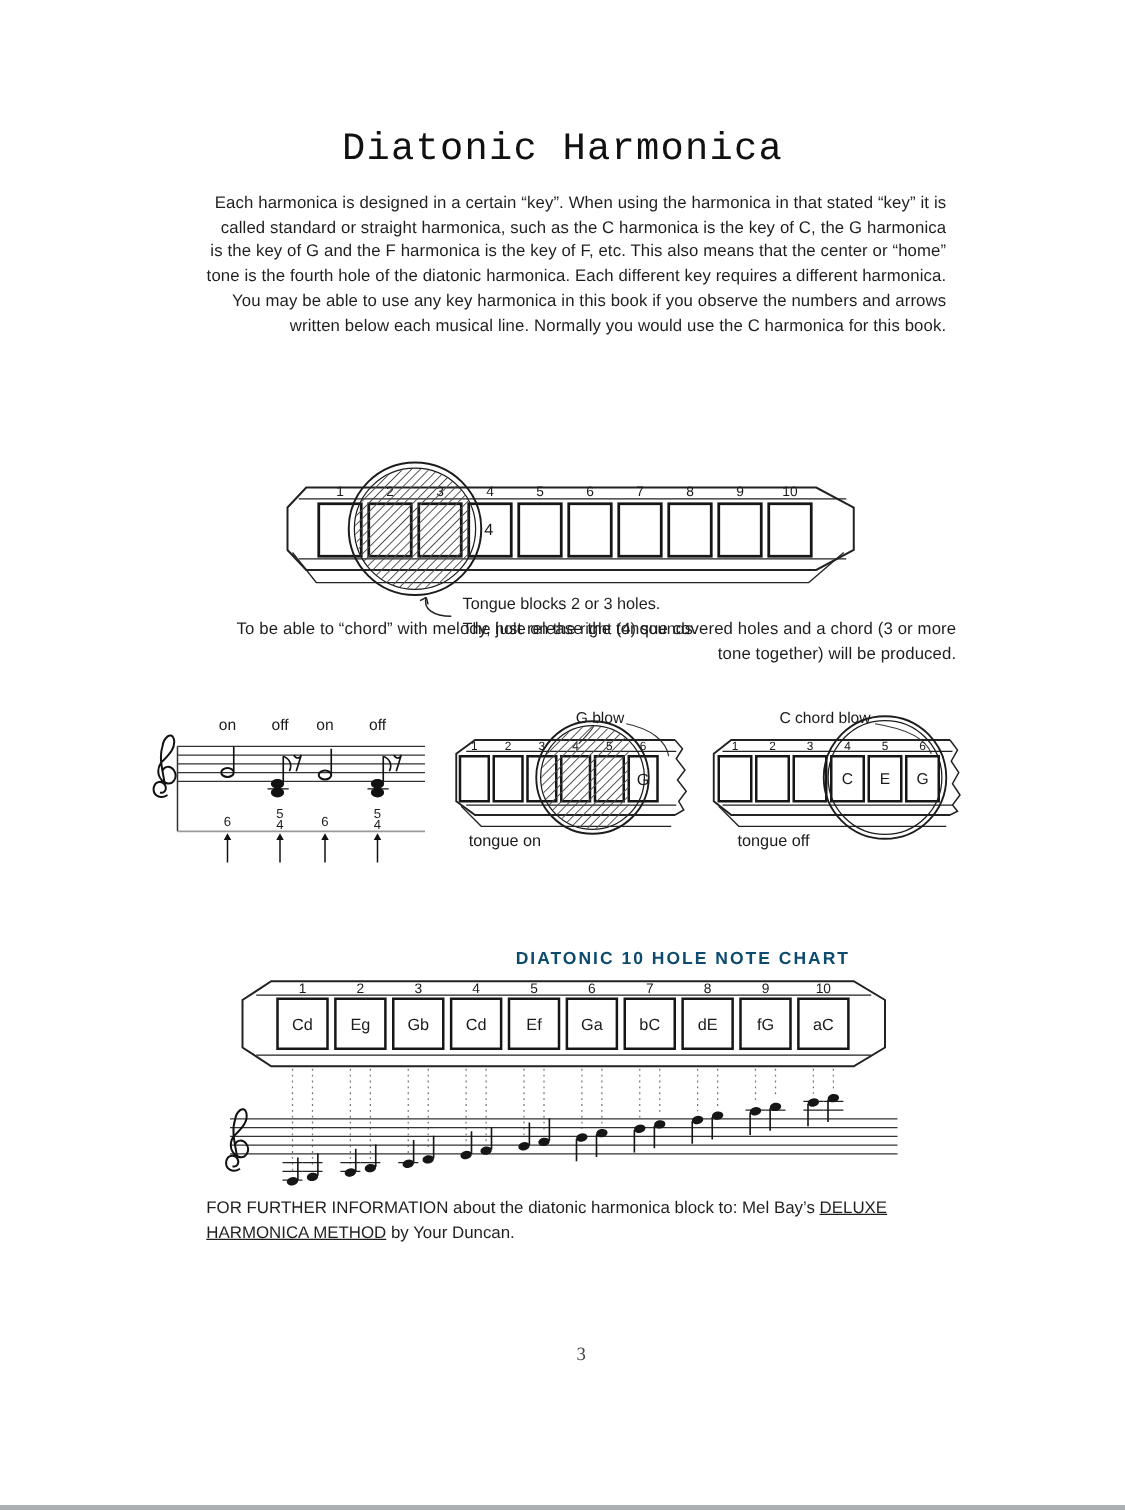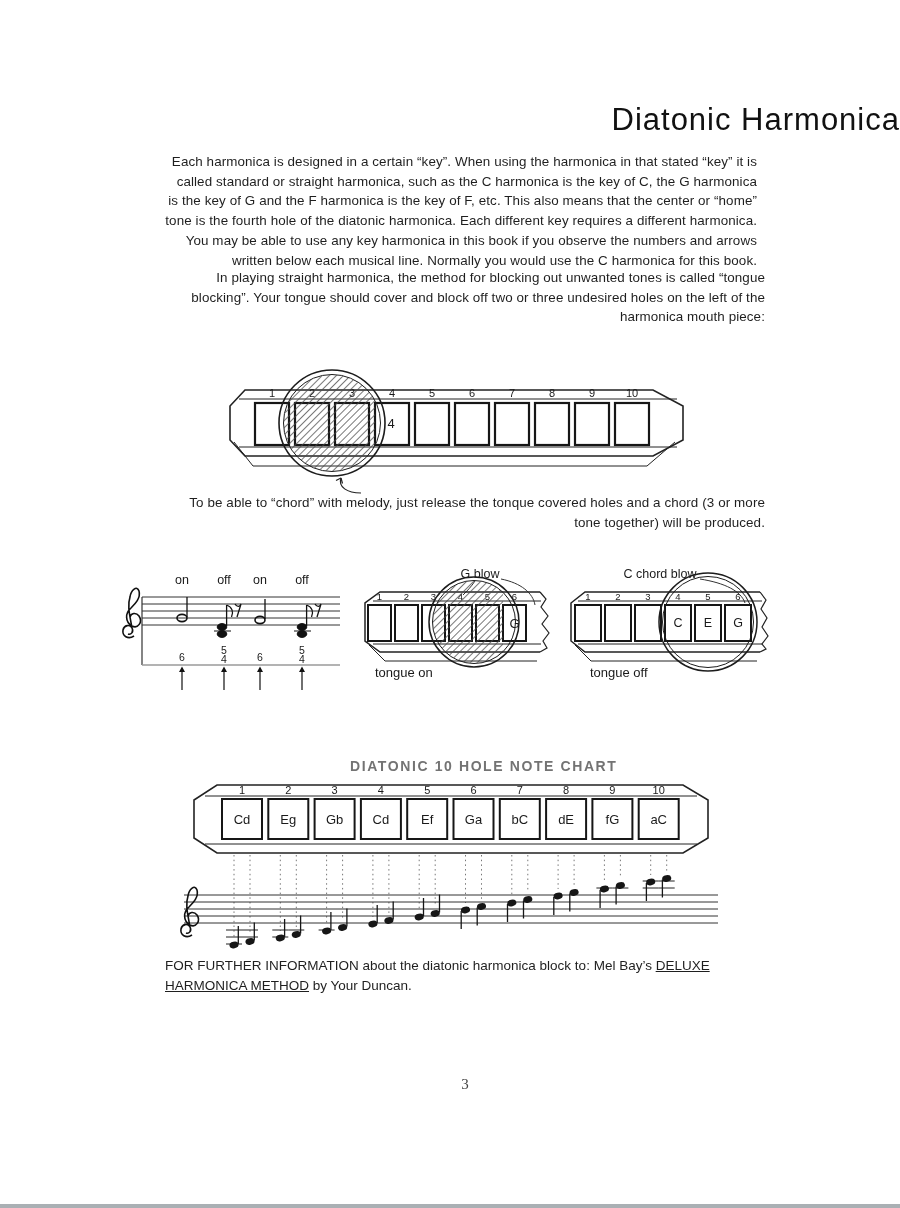--- a/index.html
+++ b/index.html
@@ -1,42 +1,41 @@
 <!DOCTYPE html>
 <html><head>
 <meta charset="utf-8">
 <style>
   html,body{margin:0;padding:0;background:#e8e8e8;}
   .page{position:relative;width:900px;height:1208px;background:#ffffff;overflow:hidden;
         font-family:"Liberation Sans",sans-serif;color:#1f1f1f;}
-  .title{position:absolute;top:102px;left:0;width:900px;text-align:right;
-         font-family:Liberation Sans, sans-serif;font-size:31px;letter-spacing:1px;color:#111;}
+  .title{position:absolute;top:102px;left:0;width:900px;text-align:center;
+         font-family:Liberation Mono, monospace;font-size:31px;letter-spacing:1px;color:#111;}
   .para{position:absolute;font-size:13.4px;line-height:1.47;letter-spacing:.1px;text-align:right;}
   .caption{position:absolute;font-size:13px;line-height:1.55;}
   .figlabel{font-size:12.5px;}
-  .chart-title{position:absolute;top:758px;left:350px;width:330px;text-align:left;
-               font-size:14px;font-weight:bold;letter-spacing:1.6px;color:#737373;}
+  .chart-title{position:absolute;top:758px;left:350px;width:330px;text-align:right;
+               font-size:14px;font-weight:bold;letter-spacing:1.6px;color:#0c4a6e;}
   .footer{position:absolute;left:165px;top:956px;width:592px;font-size:13.5px;line-height:1.5;}
   .footer .u{text-decoration:underline;}
   .pagenum{position:absolute;top:1076px;left:0;width:930px;text-align:center;
            font-family:"Liberation Serif",serif;font-size:15px;color:#444;}
   .fig{position:absolute;}
   svg text{font-family:"Liberation Sans",sans-serif;fill:#1a1a1a;}
   .edge-bottom{position:absolute;left:0;bottom:0;width:900px;height:4px;background:#aab0b4;}
 </style>
 </head>
 <body>
 
 <div class="page">
 
   <div class="title">Diatonic Harmonica</div>
 
   <div class="para" style="left:165px;top:152px;width:592px;">Each harmonica is designed in a certain “key”.  When using the harmonica in that stated “key” it is called standard or straight harmonica, such as the C harmonica is the key of C, the G harmonica is the key of G and the F harmonica is the key of F, etc.  This also means that the center or “home” tone is the fourth hole of the diatonic harmonica.  Each different key requires a different harmonica.  You may be able to use any key harmonica in this book if you observe the numbers and arrows written below each musical line.  Normally you would use the C harmonica for this book.</div>
 
-  <div class="para" style="left:165px;top:268px;width:600px;">In playing straight harmonica, the method for blocking out unwanted tones is called “tongue blocking”.   Your tongue should cover and block off two or three undesired holes on the left of the harmonica mouth piece:</div>
 
   <svg class="fig" style="left:225px;top:366px;" width="470" height="134" viewBox="0 0 470 134">
     <g stroke="#222" fill="none">
       <path d="M20,24 H428 L458,40 V74 L428,90 H20 L5,74 V40 Z" stroke-width="1.6"></path>
       <path d="M14,33 H452 M14,81 H452" stroke-width="1"></path>
       <path d="M9,76 L28,100 H422 L450,76" stroke-width="1"></path>
     </g>
     <g>
       <rect x="30" y="37" width="34" height="42" fill="#fff" stroke="#161616" stroke-width="2.2"></rect>
       <rect x="70" y="37" width="34" height="42" fill="#fff" stroke="#161616" stroke-width="2.2"></rect>
@@ -76,20 +75,24 @@
       <circle cx="107" cy="57" r="53" stroke-width="1.6"></circle>
       <circle cx="107" cy="57" r="48.5" stroke-width="1"></circle>
     </g>
     <text x="166" y="62" font-size="13" text-anchor="middle">4</text>
     <g stroke="#222" fill="none">
       <path d="M116,112 C113,121 122,127 136,127" stroke-width="1.2"></path>
       <path d="M116,112 l-5,2.5 M116,112 l1.5,5.5" stroke-width="1.2"></path>
     </g>
   </svg>
 
+  <div class="caption" style="left:370px;top:473px;">
+    <div>Tongue blocks 2 or 3 holes.</div>
+    <div>The hole on the right (4) sounds.</div>
+  </div>
 
   <div class="para" style="left:165px;top:493px;width:600px;">To be able to “chord” with melody, just release the tonque covered holes and a chord (3 or more tone together) will be produced.</div>
 
   <svg class="fig" style="left:118px;top:570px;" width="232" height="125" viewBox="0 0 232 125">
     <g stroke="#333" stroke-width="1" fill="none">
       <path d="M24,27 H222 M24,34 H222 M24,41 H222 M24,48 H222 M24,55 H222"></path>
     </g>
     <path fill="none" stroke="#111" stroke-width="1.6" d="M16,66 C10,70 4,66 5,60 C6,55 12,54 14,58 C16,62 13,65 10,64 M14,58 C12,46 9,36 12,27 C13,20 19,15 21,21 C23,28 17,34 13,38 C7,43 7,52 14,56 C20,59 25,52 21,46 C18,42 13,43 12,47"></path>
     <path d="M24,27 V95" stroke="#333" stroke-width="1.2" fill="none"></path>
     <path d="M24,95 H222" stroke="#9a9a9a" stroke-width="1.4" fill="none"></path>

